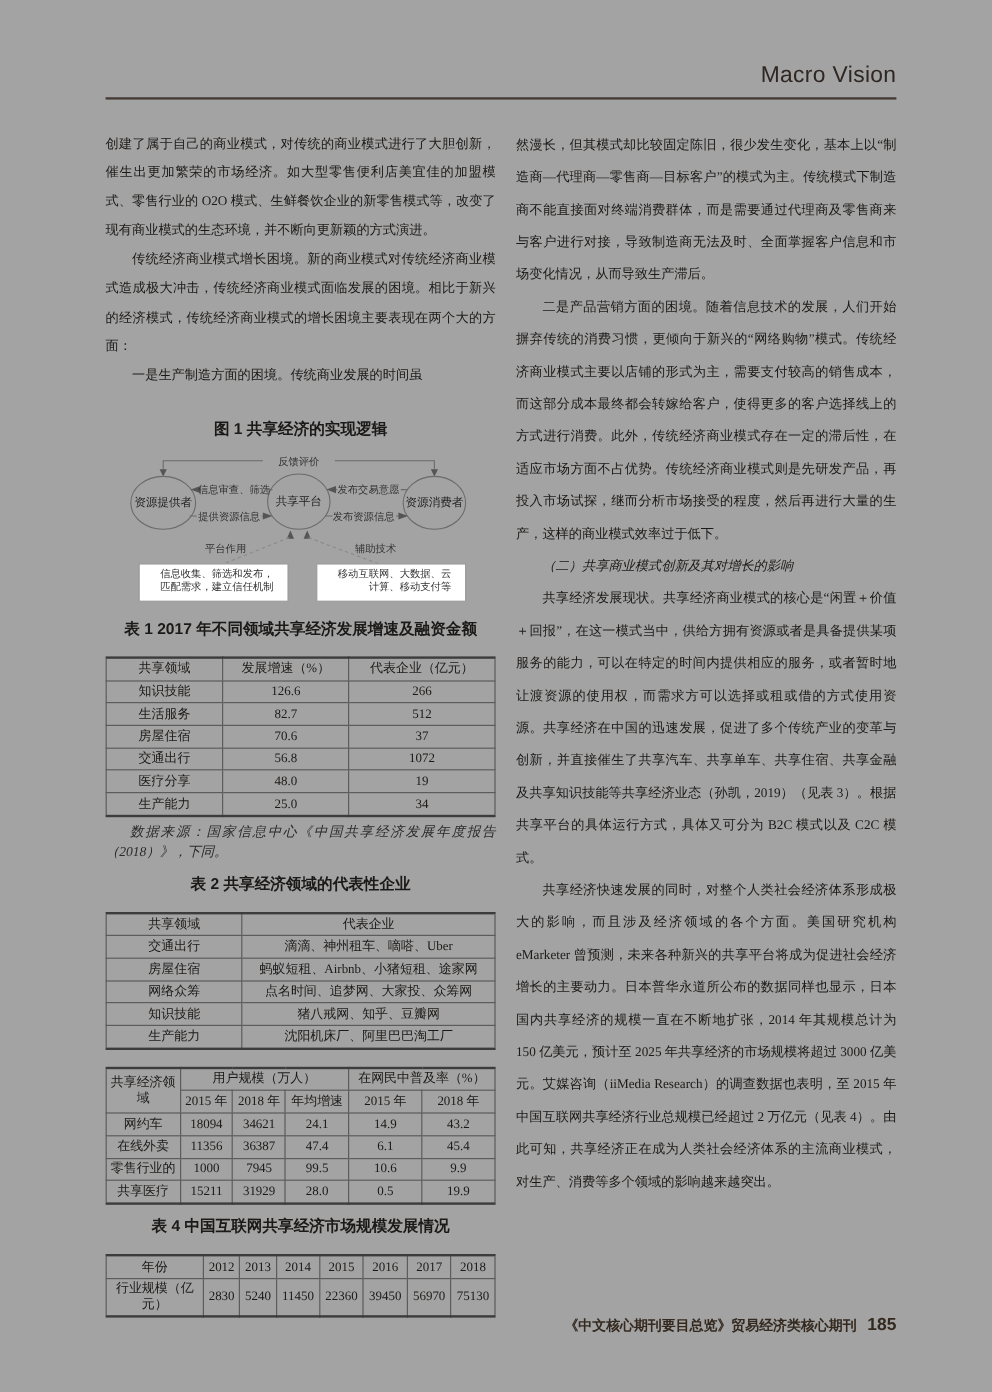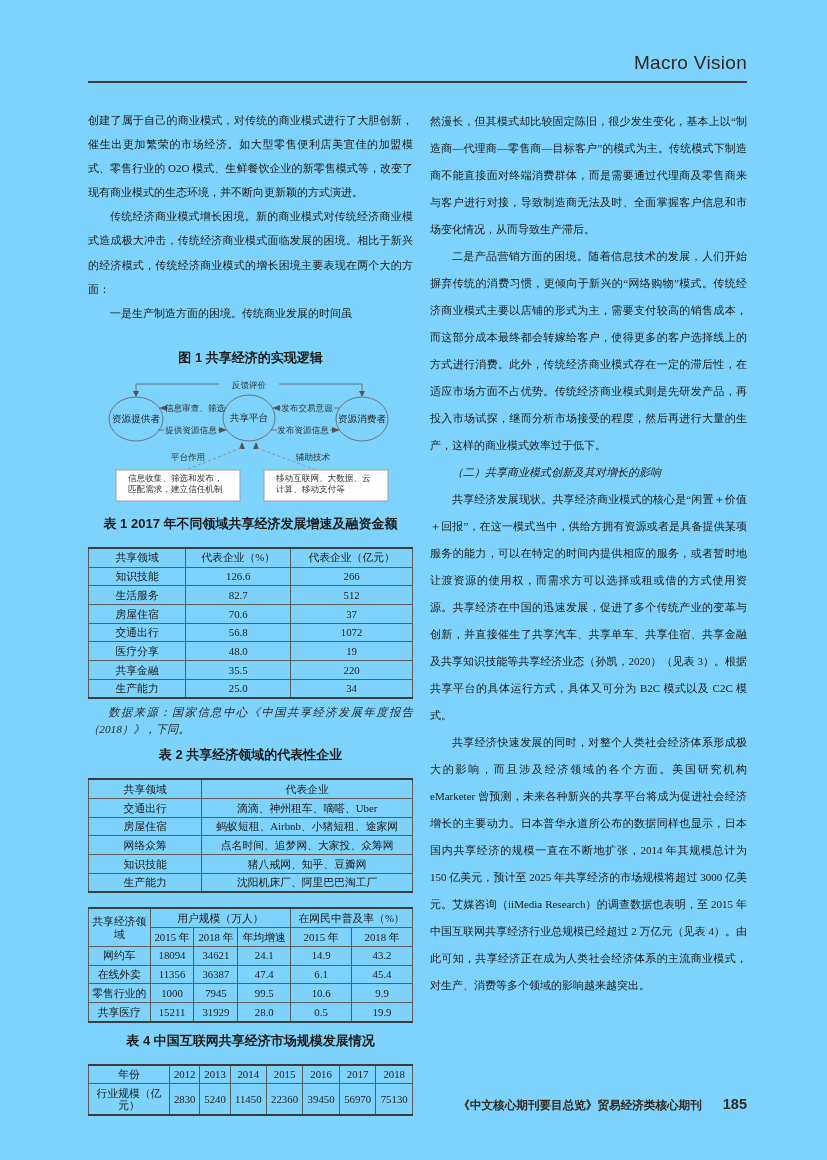--- a/index.html
+++ b/index.html
@@ -1,17 +1,17 @@
 <!DOCTYPE html>
 <html lang="zh"><head>
 <meta charset="utf-8">
 <style>
   html,body{margin:0;padding:0;background:#e8e6e2;}
   .page{
-    width:827px;height:1160px;background:#7dd3fc;margin:0 auto;position:relative;
+    width:827px;height:1160px;background:#a3a3a3;margin:0 auto;position:relative;
     font-family:"Liberation Serif","DejaVu Serif",serif;color:#1c1a18;overflow:hidden;
     box-shadow:0 0 4px rgba(0,0,0,.25);
   }
   .content{padding:52px 80px 0 88px;}
   .running-head{
     text-align:right;
     font-family:"Liberation Sans","DejaVu Sans",sans-serif;
     font-size:19px;color:#2e2723;letter-spacing:.3px;
   }
   .head-rule{border:0;border-top:2px solid #463d38;margin:7px 0 0;}
@@ -31,38 +31,38 @@
   svg{display:block;}
   .diagram-line{stroke:#6a6a6a;stroke-width:.9;fill:none;}
   .diagram-dash{stroke:#8a8a8a;stroke-width:.9;fill:none;stroke-dasharray:3 2.4;}
   .diagram-node{fill:none;stroke:#6a6a6a;stroke-width:.9;}
   .diagram-box{fill:#fff;stroke:#9a9a9a;stroke-width:.9;}
   .diagram-arrow{fill:#555;}
   .svg-label{font-family:"Liberation Serif","DejaVu Serif",serif;font-size:8.6px;fill:#333;}
   .svg-node-label{font-family:"Liberation Serif","DejaVu Serif",serif;font-size:9.6px;fill:#222;}
   .fo-box{
     font-family:"Liberation Serif","DejaVu Serif",serif;font-size:8.6px;line-height:11px;
-    color:#333;text-align:left;padding:2px 12px;box-sizing:border-box;
+    color:#333;text-align:right;padding:2px 12px;box-sizing:border-box;
   }
   table{
     width:100%;border-collapse:collapse;text-align:center;font-size:10.8px;
     border:1px solid #3c3c3c;border-top:2.2px solid #3c3c3c;border-bottom:2.2px solid #3c3c3c;
     margin:14px 0 2px;
   }
   th,td{border:1px solid #5c5c5c;padding:2.6px 2px;font-weight:normal;line-height:12.5px;}
   .t1 td:first-child,.t1 th:first-child{width:30%;}
   .t2 td:first-child,.t2 th:first-child{width:35%;}
   .t3 th.field{width:19%;}
   .t4 td:first-child,.t4 th:first-child{width:25%;}
   .tbl-note{
     font-size:11.3px;font-style:italic;line-height:16.5px;margin:5px 0 3px;
     text-align:justify;text-indent:1.8em;color:#2a2a2a;
   }
   .footer{
-    position:absolute;right:80px;top:1096px;display:flex;align-items:baseline;gap:21px;
+    position:absolute;right:80px;top:1096px;display:flex;align-items:baseline;gap:9px;
   }
   .footer-text{font-size:11.6px;font-weight:bold;color:#33291f;}
   .footer-page{font-family:"Liberation Sans","DejaVu Sans",sans-serif;font-size:14.5px;font-weight:bold;color:#33291f;}
 </style>
 </head>
 <body>
 
 <div class="page">
   <div class="content">
     <div class="running-head">Macro Vision</div>
@@ -128,21 +128,21 @@
               <div xmlns="http://www.w3.org/1999/xhtml" class="fo-box">移动互联网、大数据、云计算、移动支付等</div>
             </foreignObject>
           </svg>
         </figure>
 
         <div class="tbl-title">表 1 2017 年不同领域共享经济发展增速及融资金额</div>
         <table class="t1">
           <thead>
               <tr>
                 <th>共享领域</th>
-                <th>代表企业（%）</th>
+                <th>发展增速（%）</th>
                 <th>代表企业（亿元）</th>
               </tr>
             </thead>
           <tbody>
               <tr>
                 <td>知识技能</td>
                 <td>126.6</td>
                 <td>266</td>
               </tr>
               <tr>
@@ -157,25 +157,20 @@
               </tr>
               <tr>
                 <td>交通出行</td>
                 <td>56.8</td>
                 <td>1072</td>
               </tr>
               <tr>
                 <td>医疗分享</td>
                 <td>48.0</td>
                 <td>19</td>
-              </tr>
-              <tr>
-                <td>共享金融</td>
-                <td>35.5</td>
-                <td>220</td>
               </tr>
               <tr>
                 <td>生产能力</td>
                 <td>25.0</td>
                 <td>34</td>
               </tr>
             </tbody>
         </table>
         <div class="tbl-note">数据来源：国家信息中心《中国共享经济发展年度报告（2018）》，下同。</div>
 
@@ -289,21 +284,21 @@
               </tr>
             </tbody>
         </table>
 
       </div>
 
       <div class="col col-right">
         <p class="no-indent">然漫长，但其模式却比较固定陈旧，很少发生变化，基本上以“制造商—代理商—零售商—目标客户”的模式为主。传统模式下制造商不能直接面对终端消费群体，而是需要通过代理商及零售商来与客户进行对接，导致制造商无法及时、全面掌握客户信息和市场变化情况，从而导致生产滞后。</p>
         <p>二是产品营销方面的困境。随着信息技术的发展，人们开始摒弃传统的消费习惯，更倾向于新兴的“网络购物”模式。传统经济商业模式主要以店铺的形式为主，需要支付较高的销售成本，而这部分成本最终都会转嫁给客户，使得更多的客户选择线上的方式进行消费。此外，传统经济商业模式存在一定的滞后性，在适应市场方面不占优势。传统经济商业模式则是先研发产品，再投入市场试探，继而分析市场接受的程度，然后再进行大量的生产，这样的商业模式效率过于低下。</p>
         <p class="kai-heading">（二）共享商业模式创新及其对增长的影响</p>
-        <p>共享经济发展现状。共享经济商业模式的核心是“闲置＋价值＋回报”，在这一模式当中，供给方拥有资源或者是具备提供某项服务的能力，可以在特定的时间内提供相应的服务，或者暂时地让渡资源的使用权，而需求方可以选择或租或借的方式使用资源。共享经济在中国的迅速发展，促进了多个传统产业的变革与创新，并直接催生了共享汽车、共享单车、共享住宿、共享金融及共享知识技能等共享经济业态（孙凯，2020）（见表 3）。根据共享平台的具体运行方式，具体又可分为 B2C 模式以及 C2C 模式。</p>
+        <p>共享经济发展现状。共享经济商业模式的核心是“闲置＋价值＋回报”，在这一模式当中，供给方拥有资源或者是具备提供某项服务的能力，可以在特定的时间内提供相应的服务，或者暂时地让渡资源的使用权，而需求方可以选择或租或借的方式使用资源。共享经济在中国的迅速发展，促进了多个传统产业的变革与创新，并直接催生了共享汽车、共享单车、共享住宿、共享金融及共享知识技能等共享经济业态（孙凯，2019）（见表 3）。根据共享平台的具体运行方式，具体又可分为 B2C 模式以及 C2C 模式。</p>
         <p>共享经济快速发展的同时，对整个人类社会经济体系形成极大的影响，而且涉及经济领域的各个方面。美国研究机构 eMarketer 曾预测，未来各种新兴的共享平台将成为促进社会经济增长的主要动力。日本普华永道所公布的数据同样也显示，日本国内共享经济的规模一直在不断地扩张，2014 年其规模总计为 150 亿美元，预计至 2025 年共享经济的市场规模将超过 3000 亿美元。艾媒咨询（iiMedia Research）的调查数据也表明，至 2015 年中国互联网共享经济行业总规模已经超过 2 万亿元（见表 4）。由此可知，共享经济正在成为人类社会经济体系的主流商业模式，对生产、消费等多个领域的影响越来越突出。</p>
 
       </div>
     </div>
   </div>
 
   <div class="footer">
     <span class="footer-text">《中文核心期刊要目总览》贸易经济类核心期刊</span>
     <span class="footer-page">185</span>
   </div>

